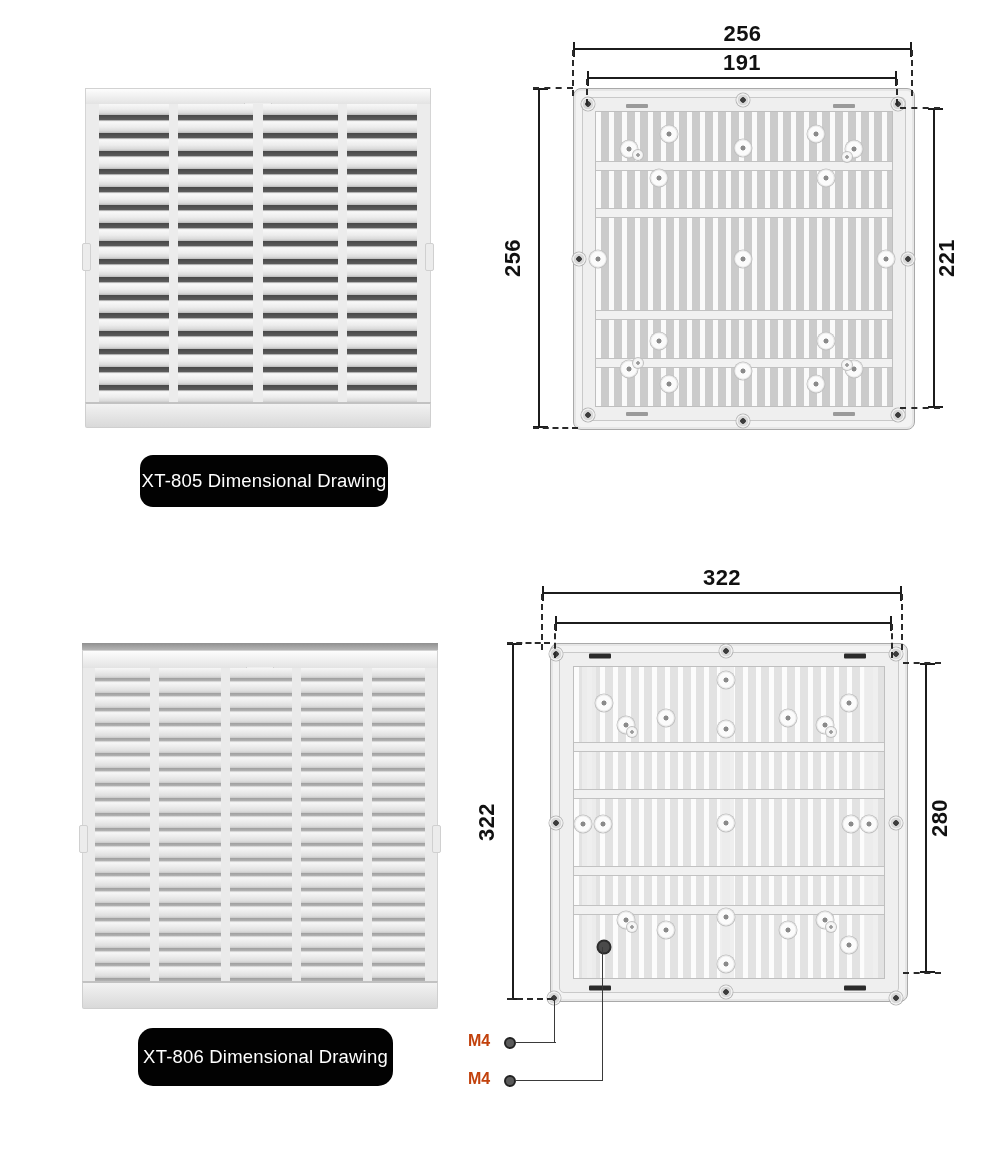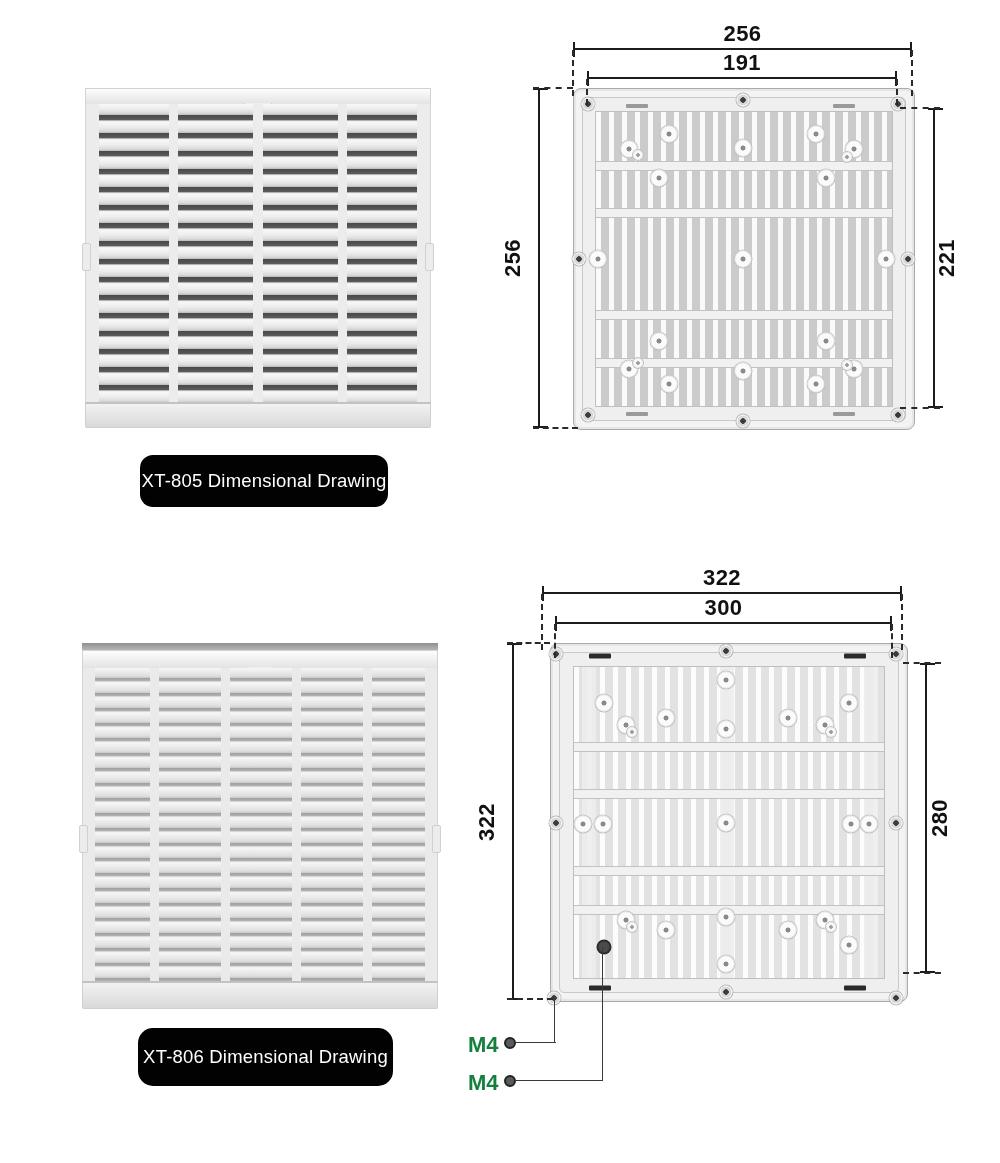--- a/index.html
+++ b/index.html
@@ -65,21 +65,21 @@
   .dl-v{position:absolute;width:0;border-left:2px solid #1c1c1c;}
   .dl-v::before,.dl-v::after{content:"";position:absolute;left:-7px;height:2px;width:15px;background:#1c1c1c;}
   .dl-v::before{top:0;}.dl-v::after{bottom:0;}
   .dash-v{position:absolute;width:0;border-left:2px dashed #2a2a2a;}
   .dash-h{position:absolute;height:0;border-top:2px dashed #2a2a2a;}
   .dim-label{position:absolute;font-weight:bold;font-size:22px;color:#111;text-align:center;
         letter-spacing:.5px;line-height:24px;}
   .dim-label.rot{transform:rotate(-90deg);}
 
   
-  .callout-text{position:absolute;font-weight:bold;font-size:22px;color:#15803d;}
+  .callout-text{position:absolute;font-weight:bold;font-size:16px;color:#c2410c;}
   .callout-dot{position:absolute;width:8px;height:8px;border-radius:50%;background:#5a5a5a;
         border:2px solid #222;transform:translate(-50%,-50%);}
   .lead-h{position:absolute;height:0;border-top:1.5px solid #3a3a3a;}
   .lead-v{position:absolute;width:0;border-left:1.5px solid #3a3a3a;}
   .model-label{position:absolute;background:#020202;color:#ffffff;border-radius:13px;
         display:flex;align-items:center;justify-content:center;font-size:18.5px;letter-spacing:.2px;}
 </style>
 </head>
 <body>
 
@@ -219,21 +219,20 @@
         <div class="tab" style="left: 49px; top: 12px;"></div>
         <div class="tab" style="left: 304px; top: 12px;"></div>
         <div class="tab" style="left: 49px; top: 344px;"></div>
         <div class="tab" style="left: 304px; top: 344px;"></div>
         <div class="dark-dot" style="left: 53px; top: 303px;"></div>
       </div>
   </div>
 
   <div class="dim-label" style="left:542px;top:566px;width:360px;">322</div>
   <div class="dl-h" style="left:542px;top:592px;width:360px;"></div>
-  <div class="dim-label" style="left:555px;top:596px;width:337px;">300</div>
   <div class="dl-h" style="left:555px;top:622px;width:337px;"></div>
   <div class="dash-v" style="left:541px;top:594px;height:56px;"></div>
   <div class="dash-v" style="left:554px;top:624px;height:34px;"></div>
   <div class="dash-v" style="left:891px;top:624px;height:34px;"></div>
   <div class="dash-v" style="left:901px;top:594px;height:56px;"></div>
 
   <div class="dl-v" style="left:512px;top:643px;height:357px;"></div>
   <div class="dim-label rot" style="left:457px;top:810px;width:60px;">322</div>
   <div class="dash-h" style="left:507px;top:642px;width:43px;"></div>
   <div class="dash-h" style="left:507px;top:998px;width:46px;"></div>

